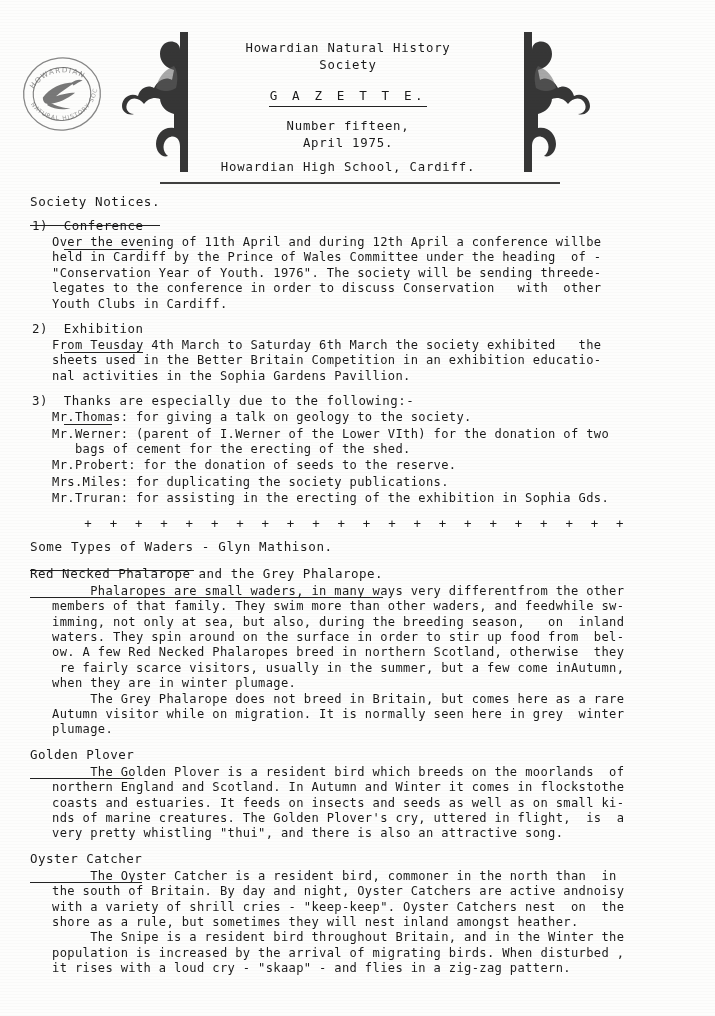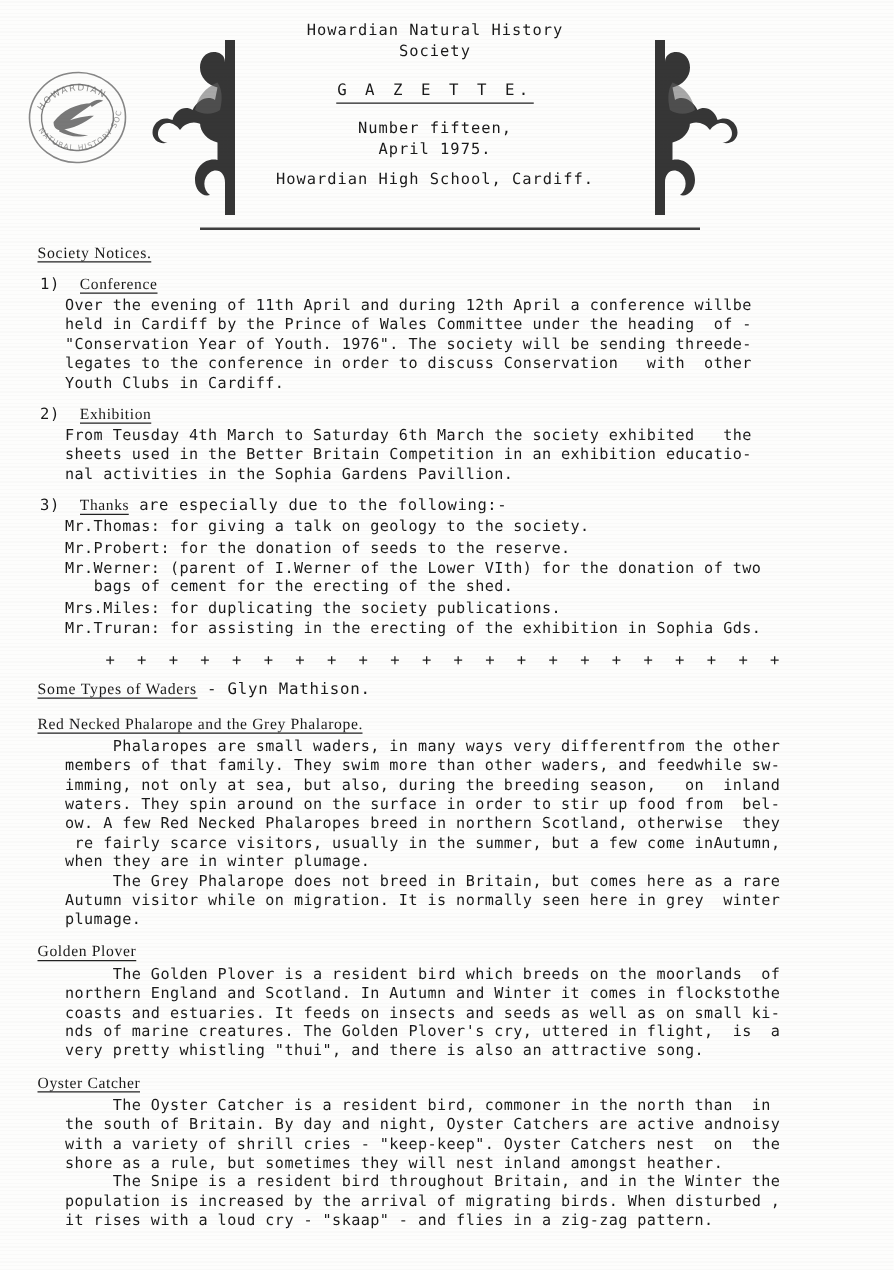--- a/index.html
+++ b/index.html
@@ -46,21 +46,21 @@
     width: 82px;
     height: 152px;
     opacity: .92;
   }
   .bracket.left  { left: 118px; }
   .bracket.right { left: 512px; transform: scaleX(-1); }
 
   .masthead-box {
     position: absolute;
     left: 178px;
-    top: 16px;
+    top: 40px;
     width: 340px;
     text-align: center;
   }
 
   .mh-line {
     font-size: 12.3px;
     letter-spacing: .8px;
     line-height: 17px;
     white-space: pre;
   }
@@ -94,22 +94,21 @@
 
   .sec-head {
     font-size: 12.6px;
     letter-spacing: .55px;
     margin: 10px 0 3px 0;
     display: block;
   }
   .sec-head u, .uline {
     text-decoration: none;
     border-bottom: 1.3px solid #222;
-    padding-bottom: 0px;
-    font-family: Liberation Serif, serif;
+    padding-bottom: 16px;
   }
 
   .numitem {
     font-size: 12.4px;
     letter-spacing: .5px;
     margin: 9px 0 2px 0;
     padding-left: 2px;
   }
 
   p.body, div.body {
@@ -265,23 +264,23 @@
     </div>
     <div class="body para-block">From Teusday 4th March to Saturday 6th March the society exhibited   the
 sheets used in the Better Britain Competition in an exhibition educatio-
 nal activities in the Sophia Gardens Pavillion.</div>
 
     <div class="numitem">
       <span>3)</span>
       <span>&nbsp;</span><span class="uline">Thanks</span><span> are especially due to the following:-</span>
     </div>
     <div class="thanks">Mr.Thomas: for giving a talk on geology to the society.</div>
-    <div class="thanks">Mr.Probert: for the donation of seeds to the reserve.</div>
     <div class="thanks">Mr.Werner: (parent of I.Werner of the Lower VIth) for the donation of two
    bags of cement for the erecting of the shed.</div>
+    <div class="thanks">Mr.Probert: for the donation of seeds to the reserve.</div>
     <div class="thanks">Mrs.Miles: for duplicating the society publications.</div>
     <div class="thanks">Mr.Truran: for assisting in the erecting of the exhibition in Sophia Gds.</div>
 
     <div class="divider">+ + + + + + + + + + + + + + + + + + + + + +</div>
 
     <div class="article-title">
       <span class="uline">Some Types of Waders</span><span> - Glyn Mathison.</span>
     </div>
 
     <div class="sub-title">

